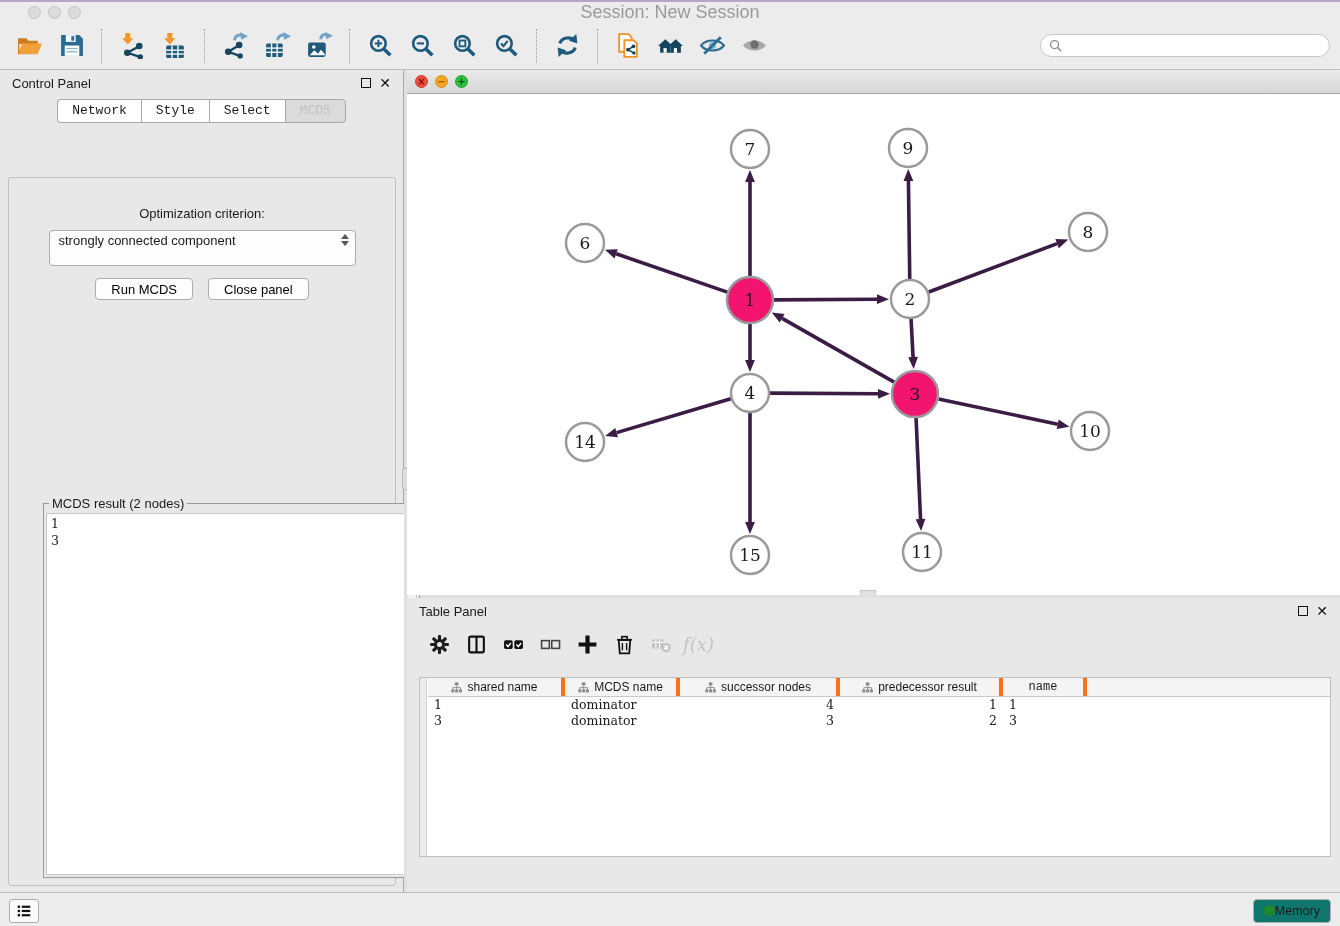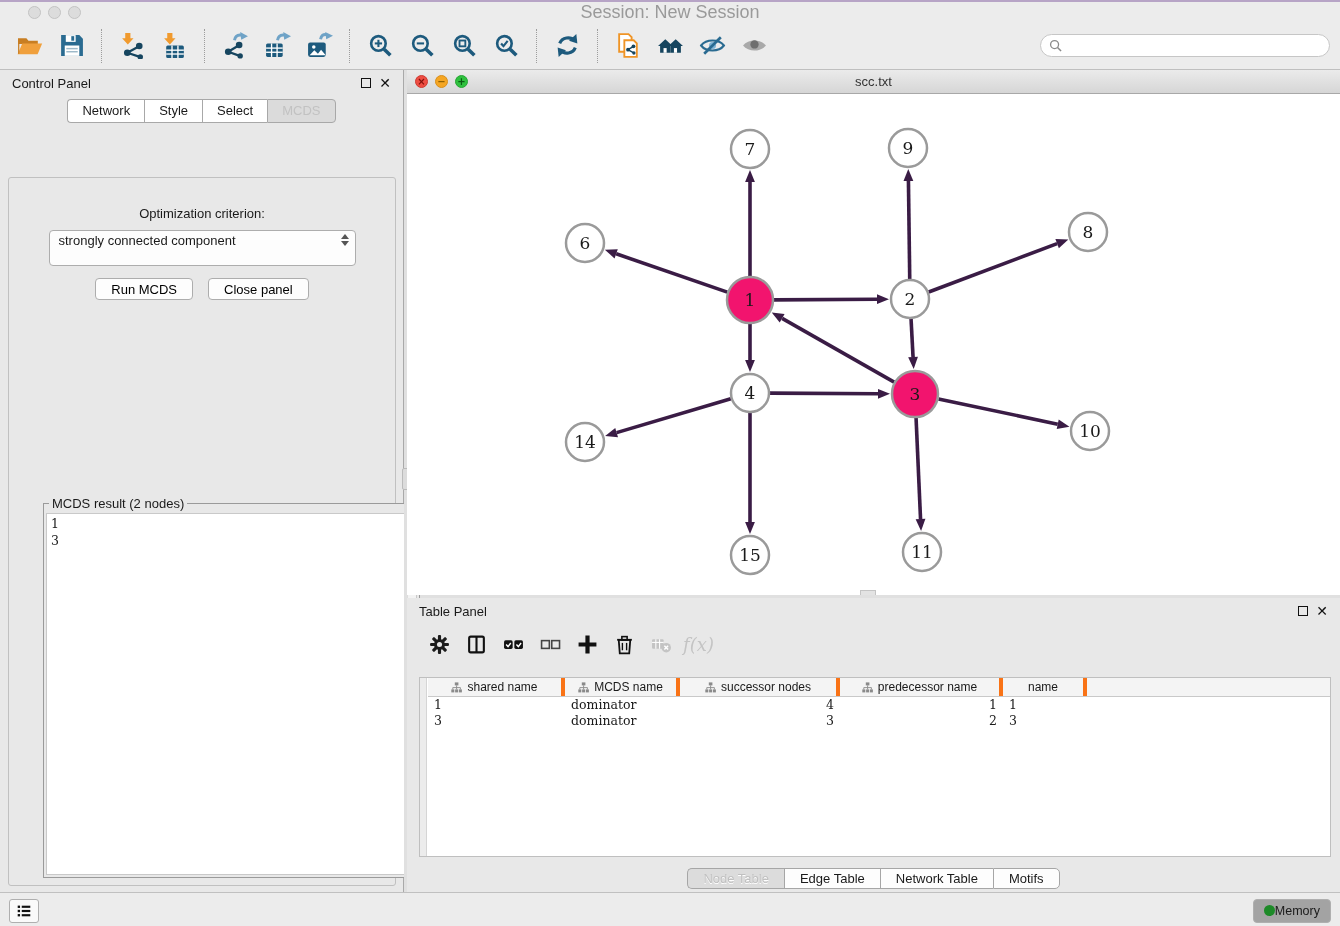--- a/index.html
+++ b/index.html
@@ -25,21 +25,21 @@
   .searchbox input { border:none; outline:none; flex:1; font-size:12px; background:transparent; }
   
   .main { display:flex; height:822px; }
   
   .cpanel { position:relative; width:404px; background:#e8e8e8; border-right:1px solid #a9a9a9; }
   .panel-head { position:relative; height:26px; padding:0 12px; display:flex; align-items:center; font-size:13px; }
   .panel-head .ph-icons { margin-left:auto; display:flex; gap:8px; align-items:center; }
   .float-ic { width:10px; height:10px; border:1.5px solid #111; display:inline-block; }
   .close-ic { font-size:14px; font-weight:bold; color:#111; line-height:10px; font-family:"DejaVu Sans",sans-serif; }
   .ctabs { position:relative; z-index:2; display:flex; justify-content:center; margin-top:3px; }
-  .ctab { padding:3px 14px 4px; font-size:13px; background:#fff; border:1px solid #a8a8a8; border-right:none; cursor:default; }
+  .ctab { padding:3px 14px 4px; font-size:13px; background:#fff; border:1px solid #a8a8a8; border-right:none; cursor:default;font-family:Liberation Mono, monospace; }
   .ctab:first-child { border-radius:4px 0 0 4px; }
   .ctab:last-child { border-right:1px solid #a8a8a8; border-radius:0 4px 4px 0; }
   .ctab.active { background:#dbdbdb; color:#c2c2c2; }
   .cbox { position:absolute; left:8px; right:7px; top:107px; bottom:6px; border:1px solid #c0c0c0; border-radius:3px; background:#e8e8e8; }
   .opt-label { text-align:center; font-size:13px; margin-top:28px; }
   .select { position:relative; width:307px; height:36px; margin:9px auto 0; background:#fdfdfd; border:1px solid #adadad; border-radius:4px; font-size:13px; line-height:20px; padding:0 20px 0 9px; }
   .select .stepper { position:absolute; right:6px; top:3px; display:flex; flex-direction:column; gap:2px; }
   .select .stepper i { width:0; height:0; border-left:4px solid transparent; border-right:4px solid transparent; }
   .select .stepper i.up { border-bottom:5px solid #555; }
   .select .stepper i.down { border-top:5px solid #555; }
@@ -79,21 +79,21 @@
   .t-row { display:flex; margin-left:8px; height:16px; font-family:"DejaVu Serif", serif; font-size:12.5px; }
   .t-cell { padding:0 6px; line-height:16px; overflow:hidden; }
   .seg-tabs { position:absolute; left:0; right:0; top:270px; display:flex; justify-content:center; }
   .seg { height:21px; line-height:19px; padding:0 15px; font-size:13px; background:#fdfdfd; border:1px solid #a6a6a6; border-right:none; cursor:default; }
   .seg:first-child { border-radius:5px 0 0 5px; }
   .seg:last-child { border-right:1px solid #a6a6a6; border-radius:0 5px 5px 0; }
   .seg.active { background:#dcdcdc; color:#c0c0c0; text-shadow:0 1px 0 #fff; }
   
   .statusbar { height:36px; border-top:1px solid #c0c0c0; background:#ececec; display:flex; align-items:center; padding:0 9px; }
   .list-btn { width:30px; height:24px; background:#fafafa; border:1px solid #afafaf; border-radius:3px; display:flex; align-items:center; justify-content:center; }
-  .mem-btn { margin-left:auto; height:24px; padding:0 10px; background:#a3a3a3; border:1px solid #afafaf; border-radius:4px; display:flex; align-items:center; font-size:12.5px;text-align:right; }
+  .mem-btn { margin-left:auto; height:24px; padding:0 10px; background:#0f766e; border:1px solid #afafaf; border-radius:4px; display:flex; align-items:center; font-size:12.5px;text-align:right; }
   .mem-dot { width:11px; height:11px; border-radius:50%; background:#1d8a28; }
 </style>
 </head>
 <body>
 
 <div class="app">
 
   <div class="titlebar">
     <div class="mac-dots">
       <span class="mac-dot"></span>
@@ -309,21 +309,20 @@
         <span class="grip"></span>
       </div>
 
     <div class="rcol">
 
       <div class="netwin">
         <div class="net-titlebar">
           <span class="tl red">×</span>
           <span class="tl yellow">−</span>
           <span class="tl green">+</span>
-          <span class="net-title">scc.txt</span>
         </div>
         <div class="net-canvas">
           <svg width="931" height="501" viewBox="0 0 931 501">
               <defs>
                 <marker id="arrow" viewBox="0 0 13 11" refX="0.5" refY="5.5" markerWidth="13" markerHeight="11" orient="auto" markerUnits="userSpaceOnUse">
                   <path d="M0.5 0.6 L12.5 5.5 L0.5 10.4 Z" fill="#3a1c45"></path>
                 </marker>
               </defs>
               <line x1="343" y1="182" x2="343" y2="88" stroke="#3a1c45" stroke-width="3.6" marker-end="url(#arrow)"></line>
               <line x1="320.3154350687673" y1="198.16351393284685" x2="209.19127678044504" y2="159.77516834233555" stroke="#3a1c45" stroke-width="3.6" marker-end="url(#arrow)"></line>
@@ -517,49 +516,43 @@
                   <g fill="#8a8a8a">
                     <rect x="3.8" y="0.4" width="3.6" height="3"></rect>
                     <rect x="0.3" y="7.4" width="3" height="3"></rect>
                     <rect x="4.1" y="7.4" width="3" height="3"></rect>
                     <rect x="7.9" y="7.4" width="3" height="3"></rect>
                   </g>
                   <g stroke="#8a8a8a" stroke-width="0.9" fill="none">
                     <path d="M5.6 3.4v2.2M1.8 7.4V5.6h7.6v1.8M5.6 5.6v1.8"></path>
                   </g>
                 </svg>
-                <span>predecessor name</span>
-              </div>
-              <div class="t-hcell" style="width: 84px;">
+                <span>predecessor result</span>
+              </div>
+              <div class="t-hcell" style="width: 84px; font-family: Liberation Mono, monospace;">
                 <span>name</span>
               </div>
             </div>
           <div>
               <div class="t-row">
                 <div class="t-cell" style="width: 137px; text-align: left;">1</div>
                 <div class="t-cell" style="width: 115px; text-align: left;">dominator</div>
                 <div class="t-cell" style="width: 160px; text-align: right;">4</div>
                 <div class="t-cell" style="width: 163px; text-align: right;">1</div>
                 <div class="t-cell" style="width: 84px; text-align: left;">1</div>
               </div>
               <div class="t-row">
                 <div class="t-cell" style="width: 137px; text-align: left;">3</div>
                 <div class="t-cell" style="width: 115px; text-align: left;">dominator</div>
                 <div class="t-cell" style="width: 160px; text-align: right;">3</div>
                 <div class="t-cell" style="width: 163px; text-align: right;">2</div>
                 <div class="t-cell" style="width: 84px; text-align: left;">3</div>
               </div>
             </div>
         </div>
-        <div class="seg-tabs">
-            <span class="seg active">Node Table</span>
-            <span class="seg">Edge Table</span>
-            <span class="seg">Network Table</span>
-            <span class="seg">Motifs</span>
-          </div>
       </div>
     </div>
   </div>
 
   <div class="statusbar">
     <span class="list-btn">
         <svg viewBox="0 0 20 20" width="18" height="18">
       <g fill="#111">
             <rect x="3" y="4" width="2.6" height="2.6"></rect>
             <rect x="3" y="8.7" width="2.6" height="2.6"></rect>

